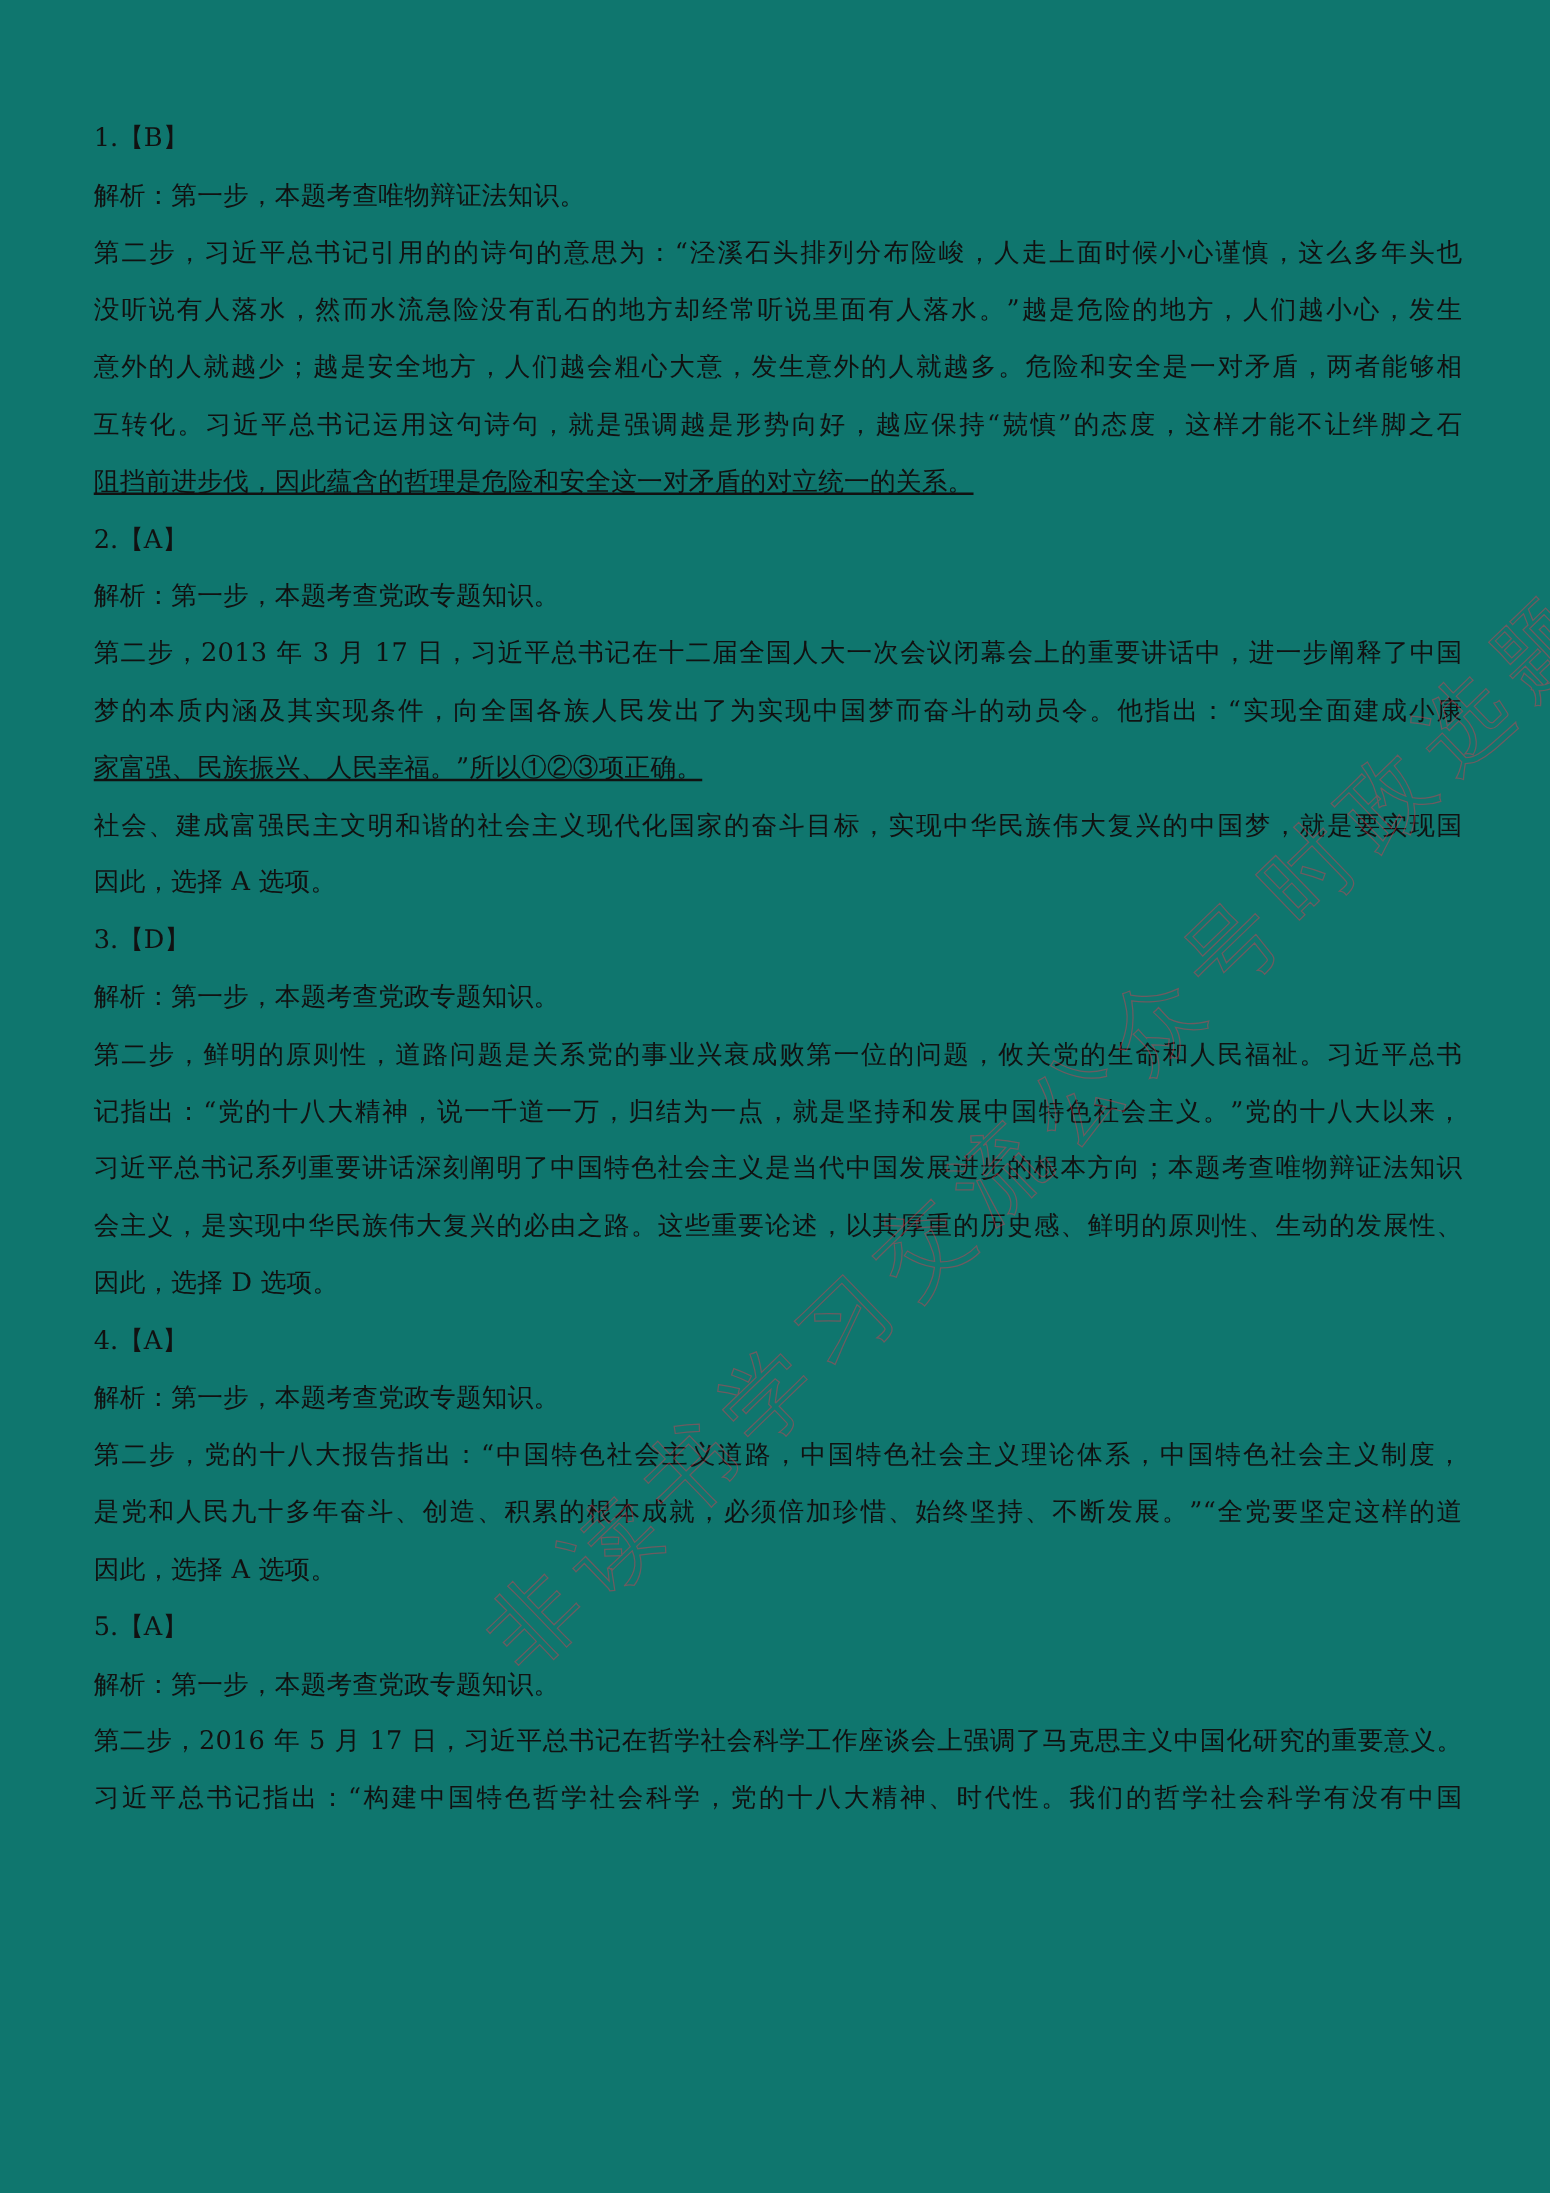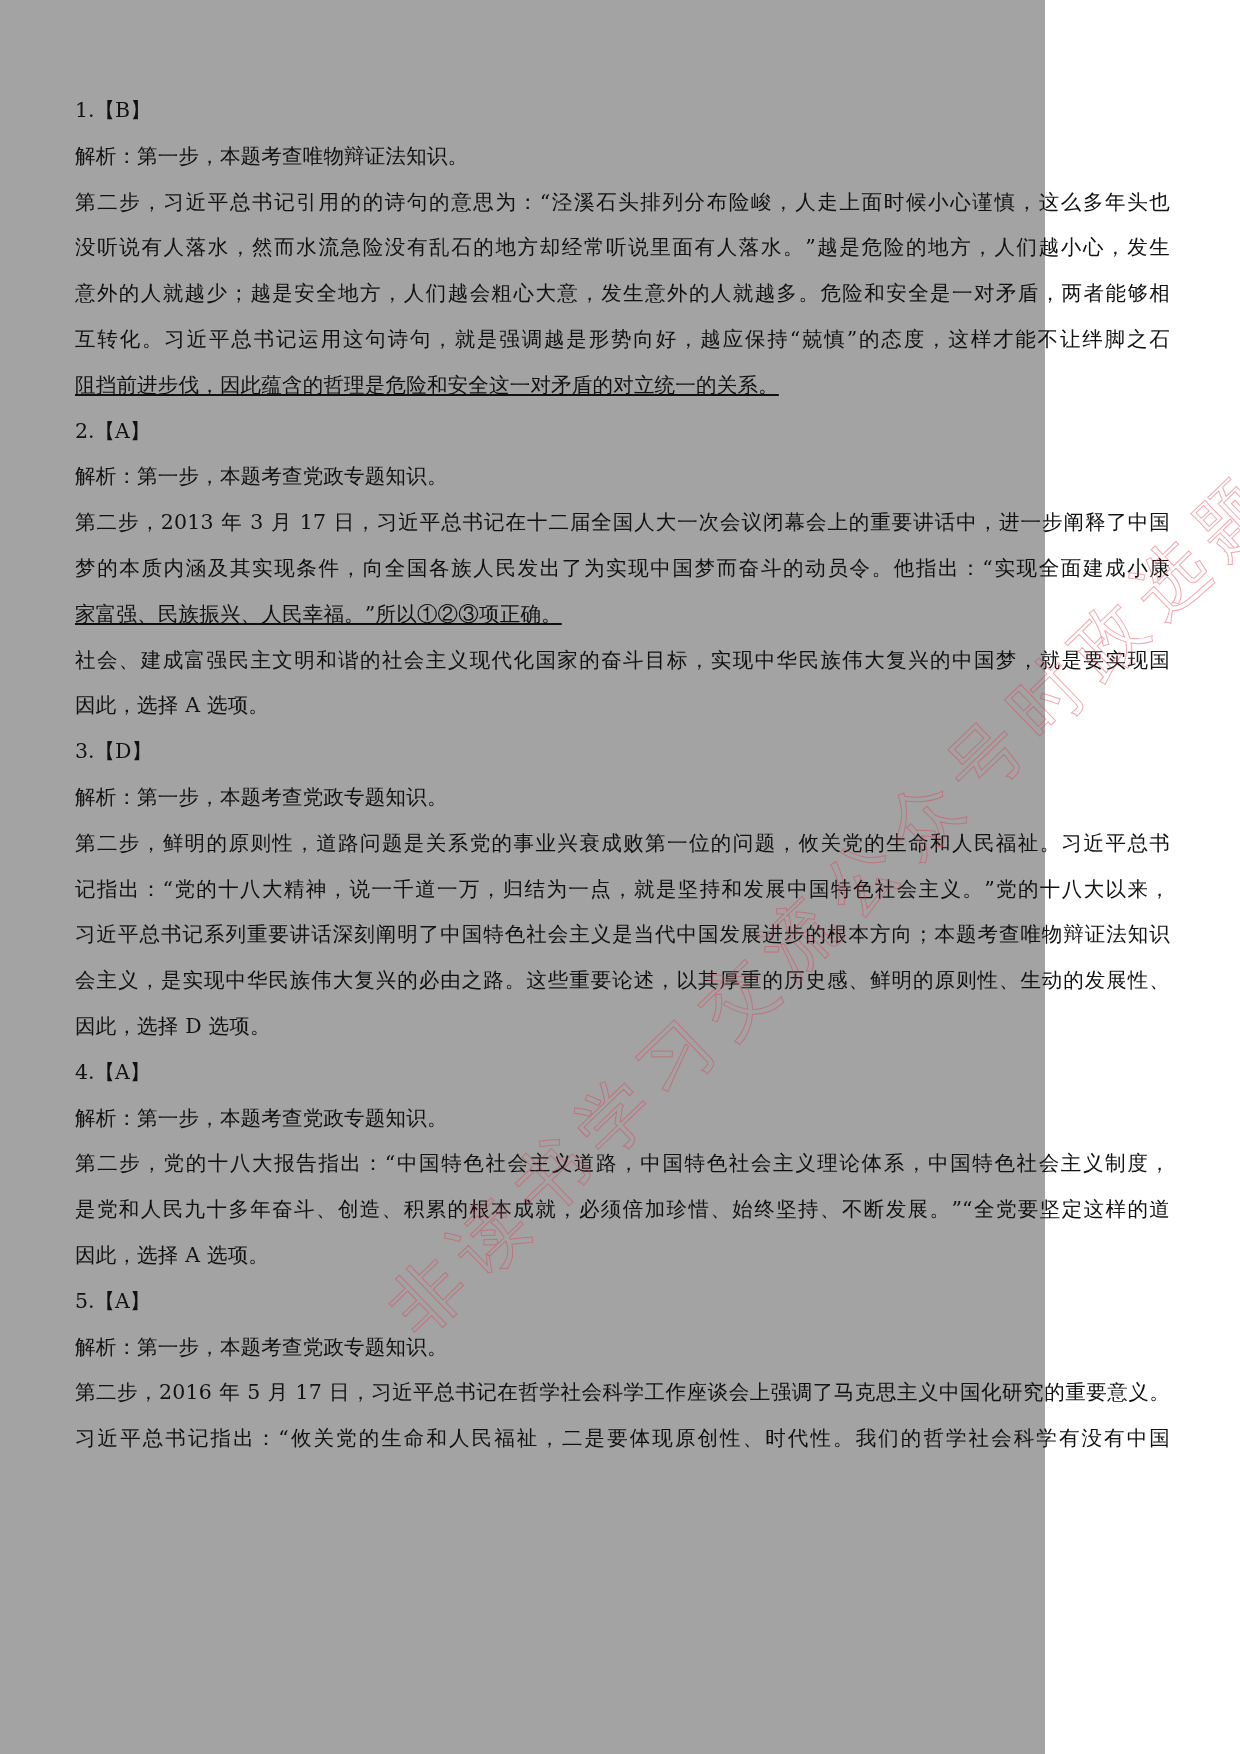--- a/index.html
+++ b/index.html
@@ -12,23 +12,23 @@
       height: 1754px;
       position: relative;
       overflow: hidden;
       font-family: "DejaVu Serif", "Liberation Serif", serif;
       color: #111111;
     }
     .page {
       position: absolute;
       left: 0;
       top: 0;
-      width: 1045px;
+      width: 1240px;
       height: 1754px;
-      background: #a3a3a3;
+      background: #0f766e;
     }
     .content {
       position: absolute;
       left: 75px;
       top: 88px;
       width: 1095px;
     }
     .line {
       font-size: 20.5px;
       line-height: 45.8px;
@@ -114,21 +114,21 @@
       <div class="line">解析：第一步，本题考查党政专题知识。</div>
       <div class="line para">第二步，党的十八大报告指出：“中国特色社会主义道路，中国特色社会主义理论体系，中国特色社会主义制度，</div>
       <div class="line para">是党和人民九十多年奋斗、创造、积累的根本成就，必须倍加珍惜、始终坚持、不断发展。”“全党要坚定这样的道</div>
       <div class="line">因此，选择 A 选项。</div>
     </div>
 
     <div>
       <div class="line qnum"><span>5.</span><span>【A】</span></div>
       <div class="line">解析：第一步，本题考查党政专题知识。</div>
       <div class="line para">第二步，2016 年 5 月 17 日，习近平总书记在哲学社会科学工作座谈会上强调了马克思主义中国化研究的重要意义。</div>
-      <div class="line para">习近平总书记指出：“攸关党的生命和人民福祉，二是要体现原创性、时代性。我们的哲学社会科学有没有中国</div>
+      <div class="line para">习近平总书记指出：“构建中国特色哲学社会科学，党的十八大精神、时代性。我们的哲学社会科学有没有中国</div>
     </div>
 
   </div>
 
   <div class="watermark">
     <div class="wm-text">非读书学习交流公众号时政选题搜集于网络</div>
   </div>
 </div>
 
 </body></html>

